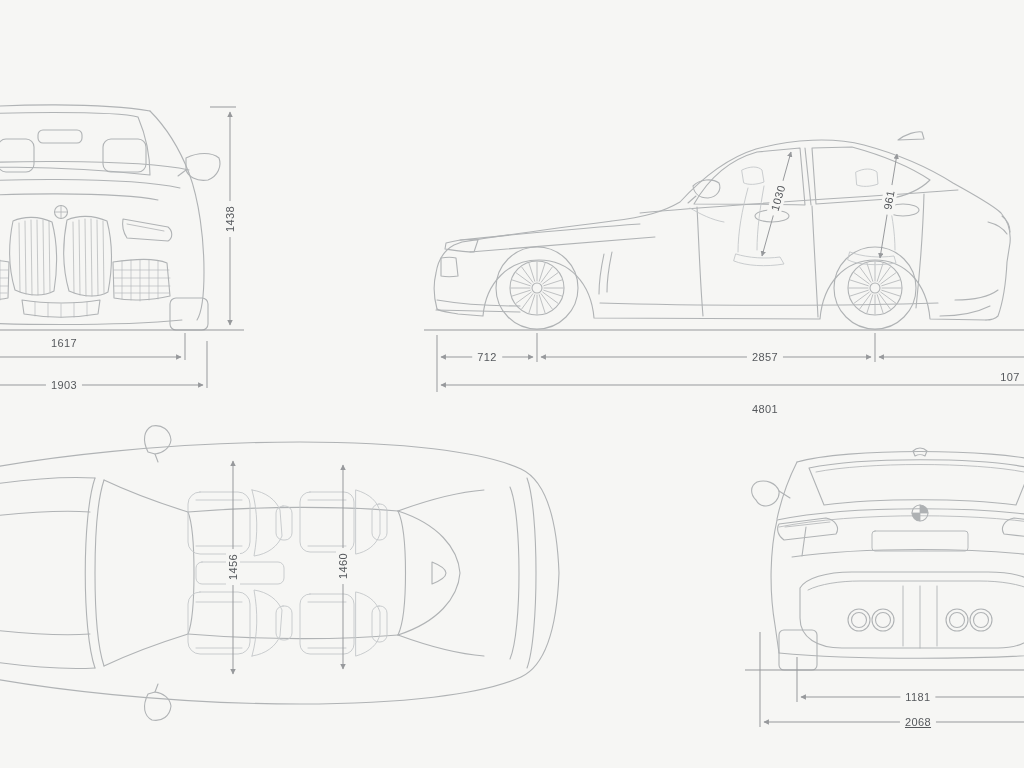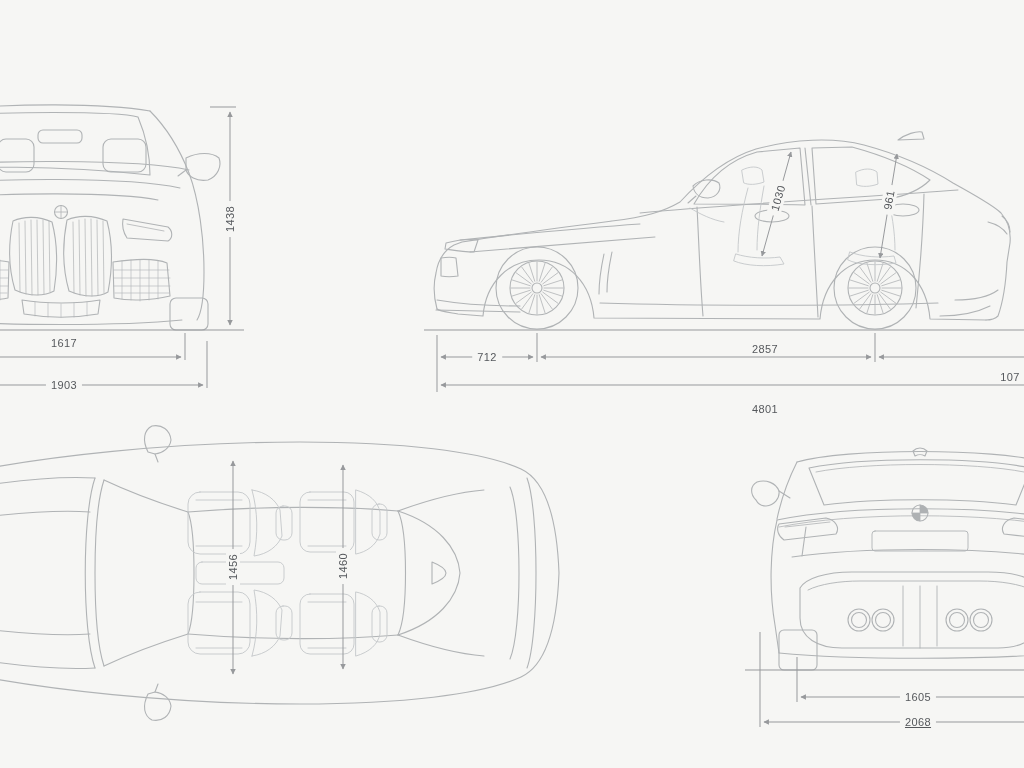--- a/index.html
+++ b/index.html
@@ -237,23 +237,23 @@
   </g>
 </svg>
 
 <div class="dim-label rot90" style="left:230px;top:219px;">1438</div>
 <div class="dim-label" style="left:64px;top:343px;">1617</div>
 <div class="dim-label" style="left:64px;top:385px;text-align:right;">1903</div>
 
 <div class="dim-label rot74" style="left:778px;top:198px;">1030</div>
 <div class="dim-label rot80" style="left:889px;top:200px;">961</div>
 <div class="dim-label" style="left:487px;top:357px;">712</div>
-<div class="dim-label" style="left:765px;top:349px;">2857</div>
+<div class="dim-label" style="left:765px;top:357px;">2857</div>
 <div class="dim-label" style="left:1010px;top:357px;margin-top:20px;">107</div>
 <div class="dim-label" style="left:765px;top:385px;margin-top:24px;">4801</div>
 
 <div class="dim-label rot90" style="left:233px;top:567px;">1456</div>
 <div class="dim-label rot90" style="left:343px;top:566px;">1460</div>
 
-<div class="dim-label" style="left:918px;top:697px;">1605</div>
+<div class="dim-label" style="left:918px;top:697px;">1181</div>
 <div class="dim-label" style="left:918px;top:722px;text-decoration:underline;">2068</div>
 
 </div>
 
 </body></html>

